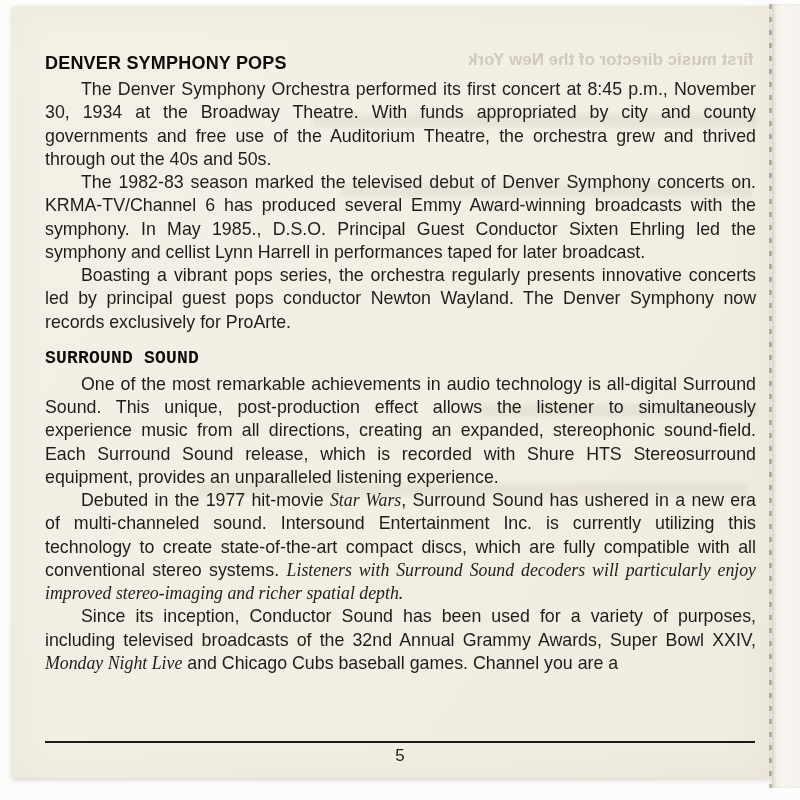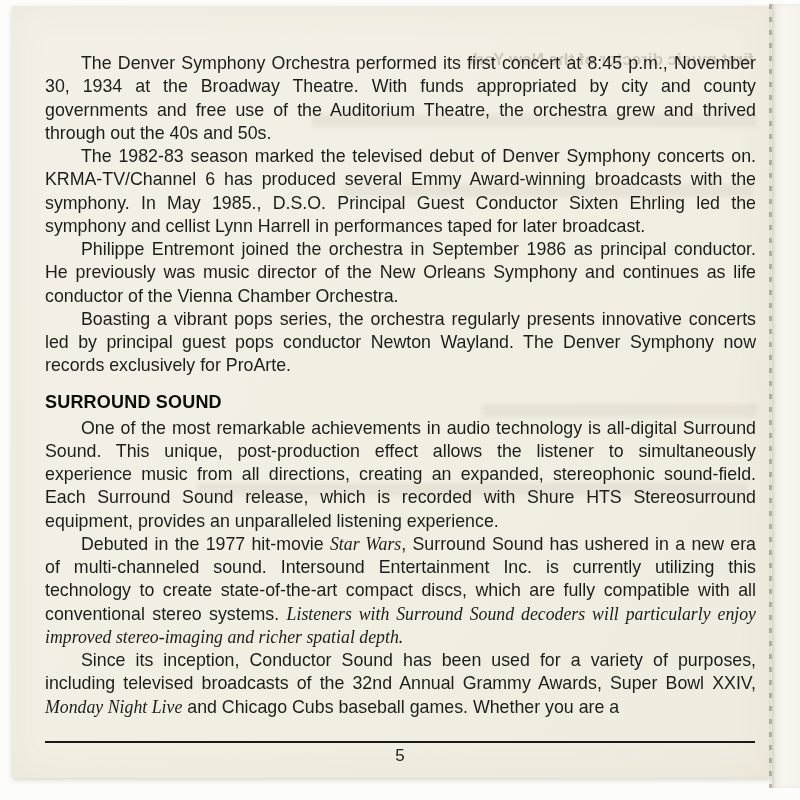--- a/index.html
+++ b/index.html
@@ -54,21 +54,21 @@
     color:#1d1d1b;
     font-size:17.8px;line-height:23.25px;
     text-align:justify;
   }
   .content h2{
     margin:0 0 3px 0;
     font-size:18px;line-height:23px;font-weight:bold;
     color:#0d0d0b;letter-spacing:0.2px;
     text-align:left;text-indent:0;
   }
-  .content h2.second{margin-top:13px;}
+  .content h2.second{margin-top:13px;font-family:Liberation Mono, monospace;}
   .content p{margin:0;text-indent:36px;}
   .content i{font-style:italic;font-family:Liberation Serif, serif;}
   
   .footer{
     position:absolute;left:33px;right:15px;bottom:8px;height:24px;
     border-top:2px solid #1a1a1a;
     text-align:center;
     font-size:17px;color:#222;
     padding-top:3px;
   }
@@ -81,36 +81,36 @@
   <div class="page">
 
     <div class="ghost-text">first music director of the New York</div>
     <div class="ghost-bar gb1"></div>
     <div class="ghost-bar gb2"></div>
     <div class="ghost-bar gb3"></div>
     <div class="ghost-bar gb4"></div>
 
     <div class="content">
 
+      <h2>DENVER SYMPHONY POPS</h2>
 
       <p><span>The Denver Symphony Orchestra performed its first concert at 8:45 p.m., November 30, 1934 at the Broadway Theatre.  With funds appropriated by city and county governments and free use of the Auditorium Theatre, the orchestra grew and thrived through out the 40s and 50s.</span></p>
 
       <p><span>The 1982-83 season marked the televised debut of Denver Symphony concerts on.  KRMA-TV/Channel 6 has produced several Emmy Award-winning broadcasts with the symphony.  In May 1985., D.S.O. Principal Guest Conductor Sixten Ehrling led the symphony and cellist Lynn Harrell in performances taped for later broadcast.</span></p>
 
-      <p><span>Philippe Entremont joined the orchestra in September 1986 as principal conductor.  He previously was music director of the New Orleans Symphony and continues as life conductor of the Vienna Chamber Orchestra.</span></p>
 
       <p><span>Boasting a vibrant pops series, the orchestra regularly presents innovative concerts led by principal guest pops conductor Newton Wayland.  The Denver Symphony now records exclusively for ProArte.</span></p>
 
       <h2 class="second">SURROUND SOUND</h2>
 
       <p><span>One of the most remarkable achievements in audio technology is all-digital Surround Sound.  This unique, post-production effect allows the listener to simultaneously experience music from all directions, creating an expanded, stereophonic sound-field.  Each Surround Sound release, which is recorded with Shure HTS Stereosurround equipment, provides an unparalleled listening experience.</span></p>
 
       <p><span>Debuted in the 1977 hit-movie </span><i>Star Wars</i><span>, Surround Sound has ushered in a new era of multi-channeled sound.  Intersound Entertainment Inc. is currently utilizing this technology to create state-of-the-art compact discs, which are fully compatible with all conventional stereo systems.  </span><i>Listeners with Surround Sound decoders will particularly enjoy improved stereo-imaging and richer spatial depth.</i></p>
 
-      <p><span>Since its inception, Conductor Sound has been used for a variety of purposes, including televised broadcasts of the 32nd Annual Grammy Awards, Super Bowl XXIV, </span><i>Monday Night Live</i><span> and Chicago Cubs baseball games.  Whether you are a</span></p>
+      <p><span>Since its inception, Conductor Sound has been used for a variety of purposes, including televised broadcasts of the 32nd Annual Grammy Awards, Super Bowl XXIV, </span><i>Monday Night Live</i><span> and Chicago Cubs baseball games.  Channel you are a</span></p>
 
     </div>
 
     <div class="footer">
       <span>5</span>
     </div>
 
   </div>
 
   <div class="crease"></div>

